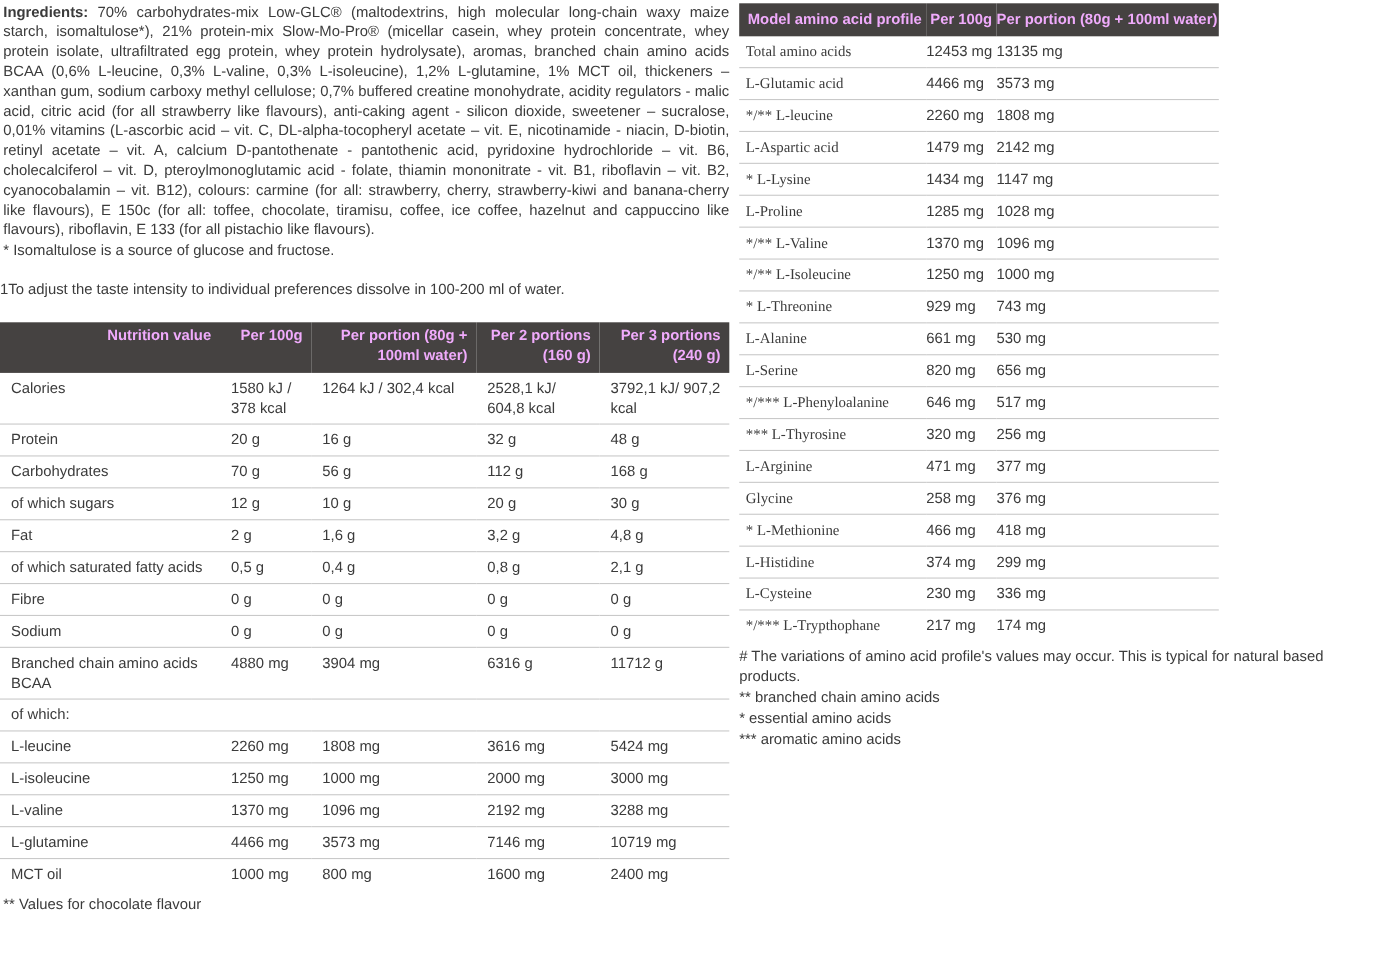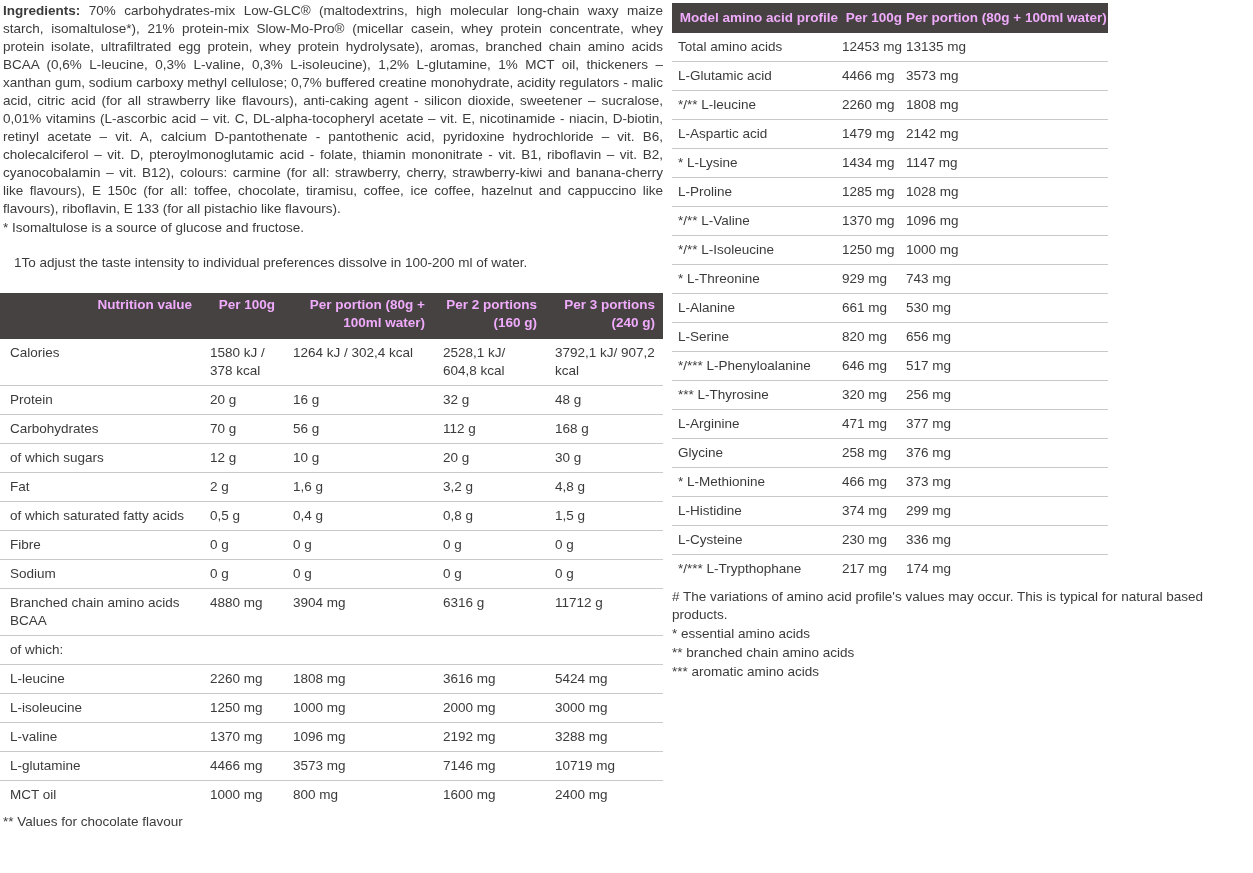--- a/index.html
+++ b/index.html
@@ -33,21 +33,21 @@
     padding-left: 3px;
     text-align: justify;
   }
   .ingredients b { font-weight: 700; }
   .footnote-iso {
     margin: 1px 0 0;
     padding-left: 3px;
   }
   .note-dissolve {
     margin: 17px 0 0;
-    padding-left: 14px;
+    padding-left: 0;
   }
   table {
     border-collapse: collapse;
     table-layout: fixed;
   }
   th {
     background: #454241;
     color: #f0abfc;
     font-weight: 700;
     text-align: right;
@@ -73,21 +73,21 @@
   .nutrition-footnote { margin: 4px 0 0; padding-left: 3px; }
 
   
   .amino-table { width: 436px; }
   .amino-table col.c1 { width: 170px; }
   .amino-table col.c2 { width: 64px; }
   .amino-table col.c3 { width: 202px; }
   .amino-table th { padding: 6px 4px 6px 0; white-space: nowrap; }
   .amino-table th:first-child { padding-left: 6px; }
   .amino-table td { padding: 5px 4px 5px 0; white-space: nowrap; }
-  .amino-table td:first-child { padding-left: 6px; }
+  .amino-table td:first-child { padding-left: 6px; font-family: Liberation Serif, serif; }
   .amino-footnotes { margin-top: 5px; }
   .amino-footnotes p { margin: 0 0 1px; }
 </style>
 </head>
 <body>
 
 <div class="page">
 
   <div class="left-col">
 
@@ -148,21 +148,21 @@
             <td>2 g</td>
             <td>1,6 g</td>
             <td>3,2 g</td>
             <td>4,8 g</td>
           </tr>
           <tr>
             <td>of which saturated fatty acids</td>
             <td>0,5 g</td>
             <td>0,4 g</td>
             <td>0,8 g</td>
-            <td>1,5 g</td>
+            <td>2,1 g</td>
           </tr>
           <tr>
             <td>Fibre</td>
             <td>0 g</td>
             <td>0 g</td>
             <td>0 g</td>
             <td>0 g</td>
           </tr>
           <tr>
             <td>Sodium</td>
@@ -314,21 +314,21 @@
             <td>377 mg</td>
           </tr>
           <tr>
             <td>Glycine</td>
             <td>258 mg</td>
             <td>376 mg</td>
           </tr>
           <tr>
             <td>* L-Methionine</td>
             <td>466 mg</td>
-            <td>373 mg</td>
+            <td>418 mg</td>
           </tr>
           <tr>
             <td>L-Histidine</td>
             <td>374 mg</td>
             <td>299 mg</td>
           </tr>
           <tr>
             <td>L-Cysteine</td>
             <td>230 mg</td>
             <td>336 mg</td>
@@ -336,20 +336,20 @@
           <tr>
             <td>*/*** L-Trypthophane</td>
             <td>217 mg</td>
             <td>174 mg</td>
           </tr>
         </tbody>
     </table>
 
     <div class="amino-footnotes">
       <p># The variations of amino acid profile's values may occur. This is typical for natural based products.</p>
+      <p>** branched chain amino acids</p>
       <p>* essential amino acids</p>
-      <p>** branched chain amino acids</p>
       <p>*** aromatic amino acids</p>
     </div>
 
   </div>
 
 </div>
 
 </body></html>

